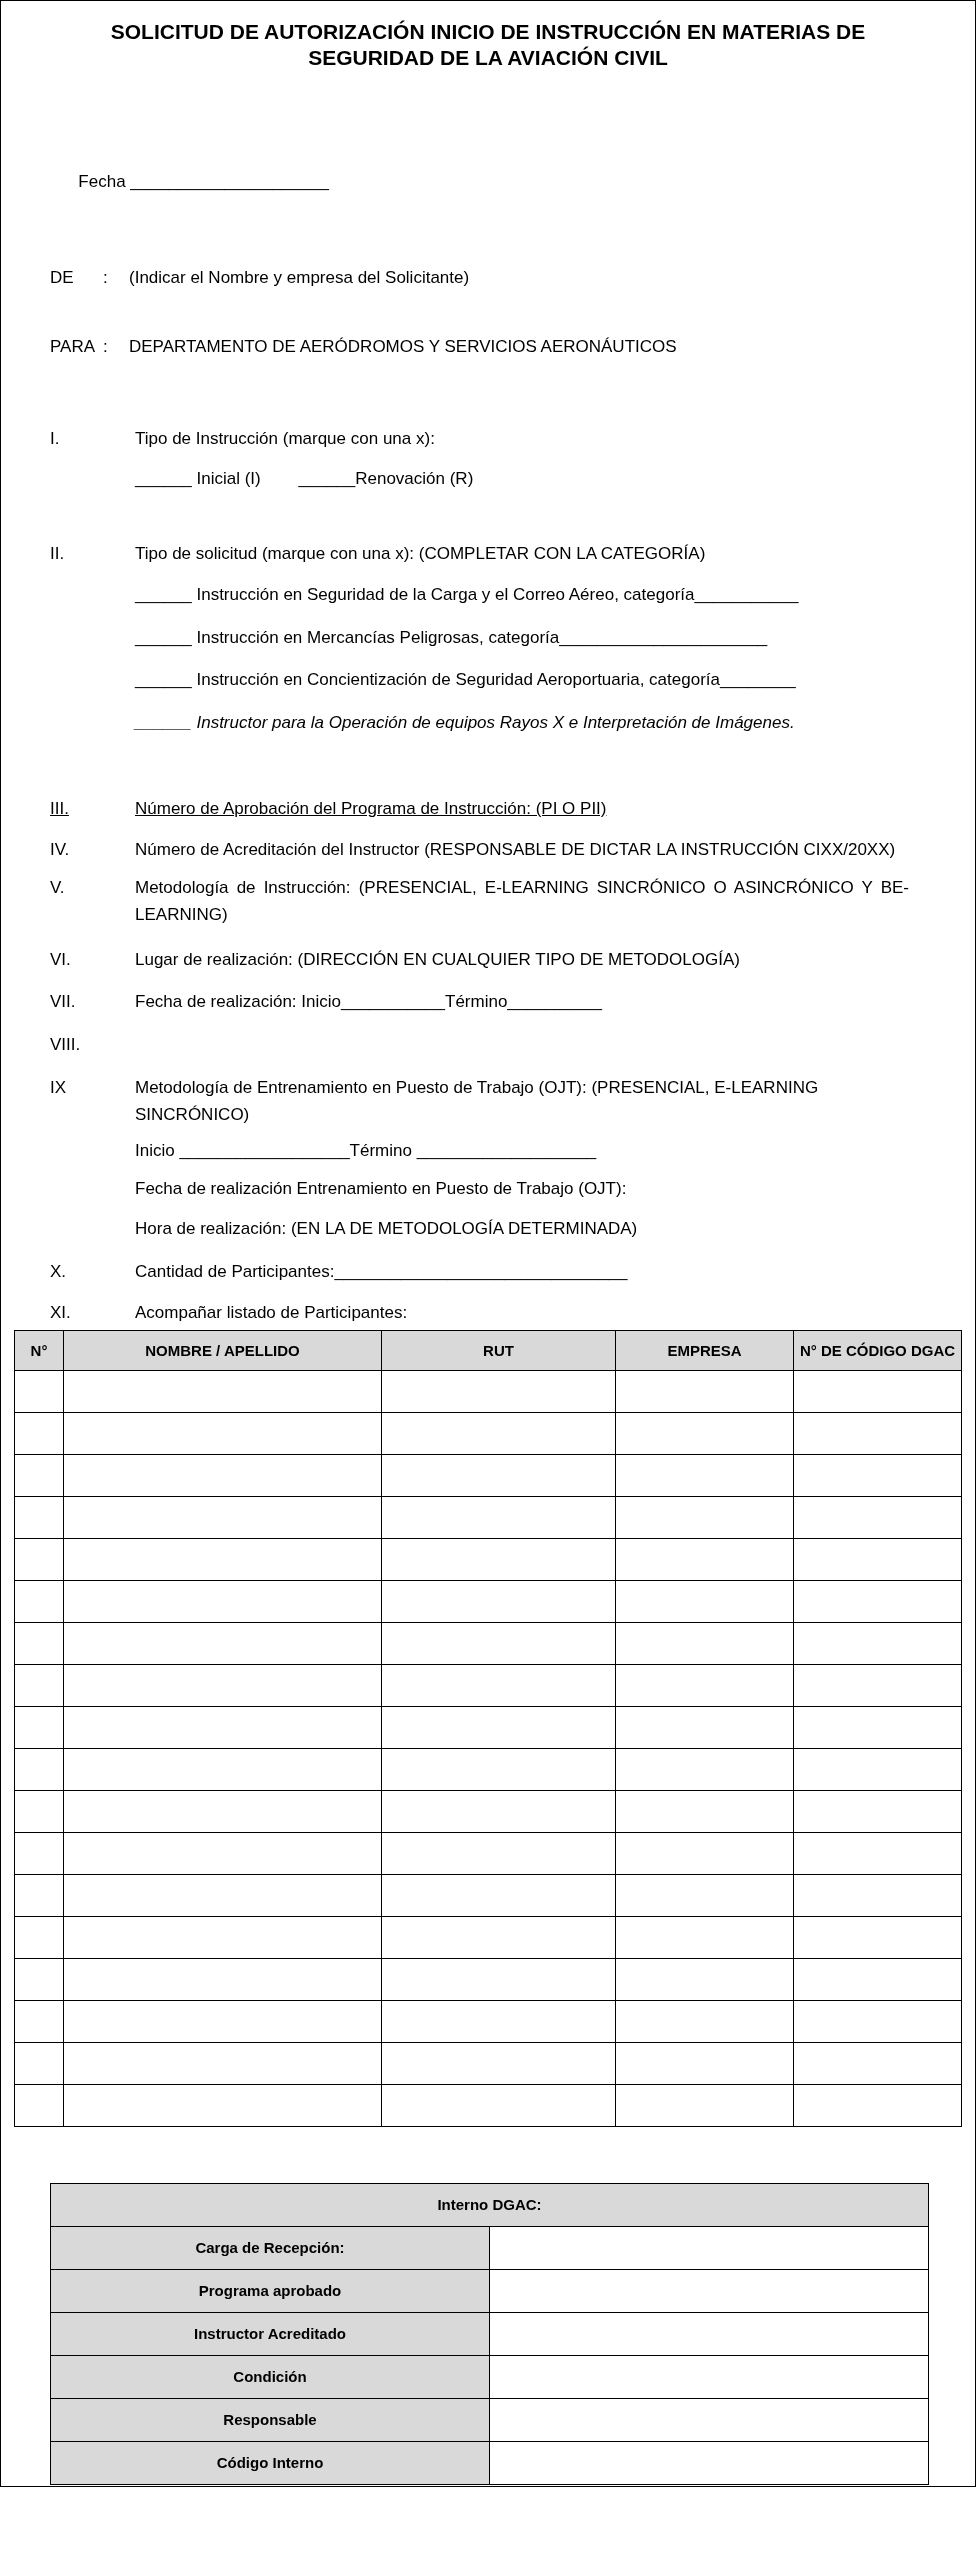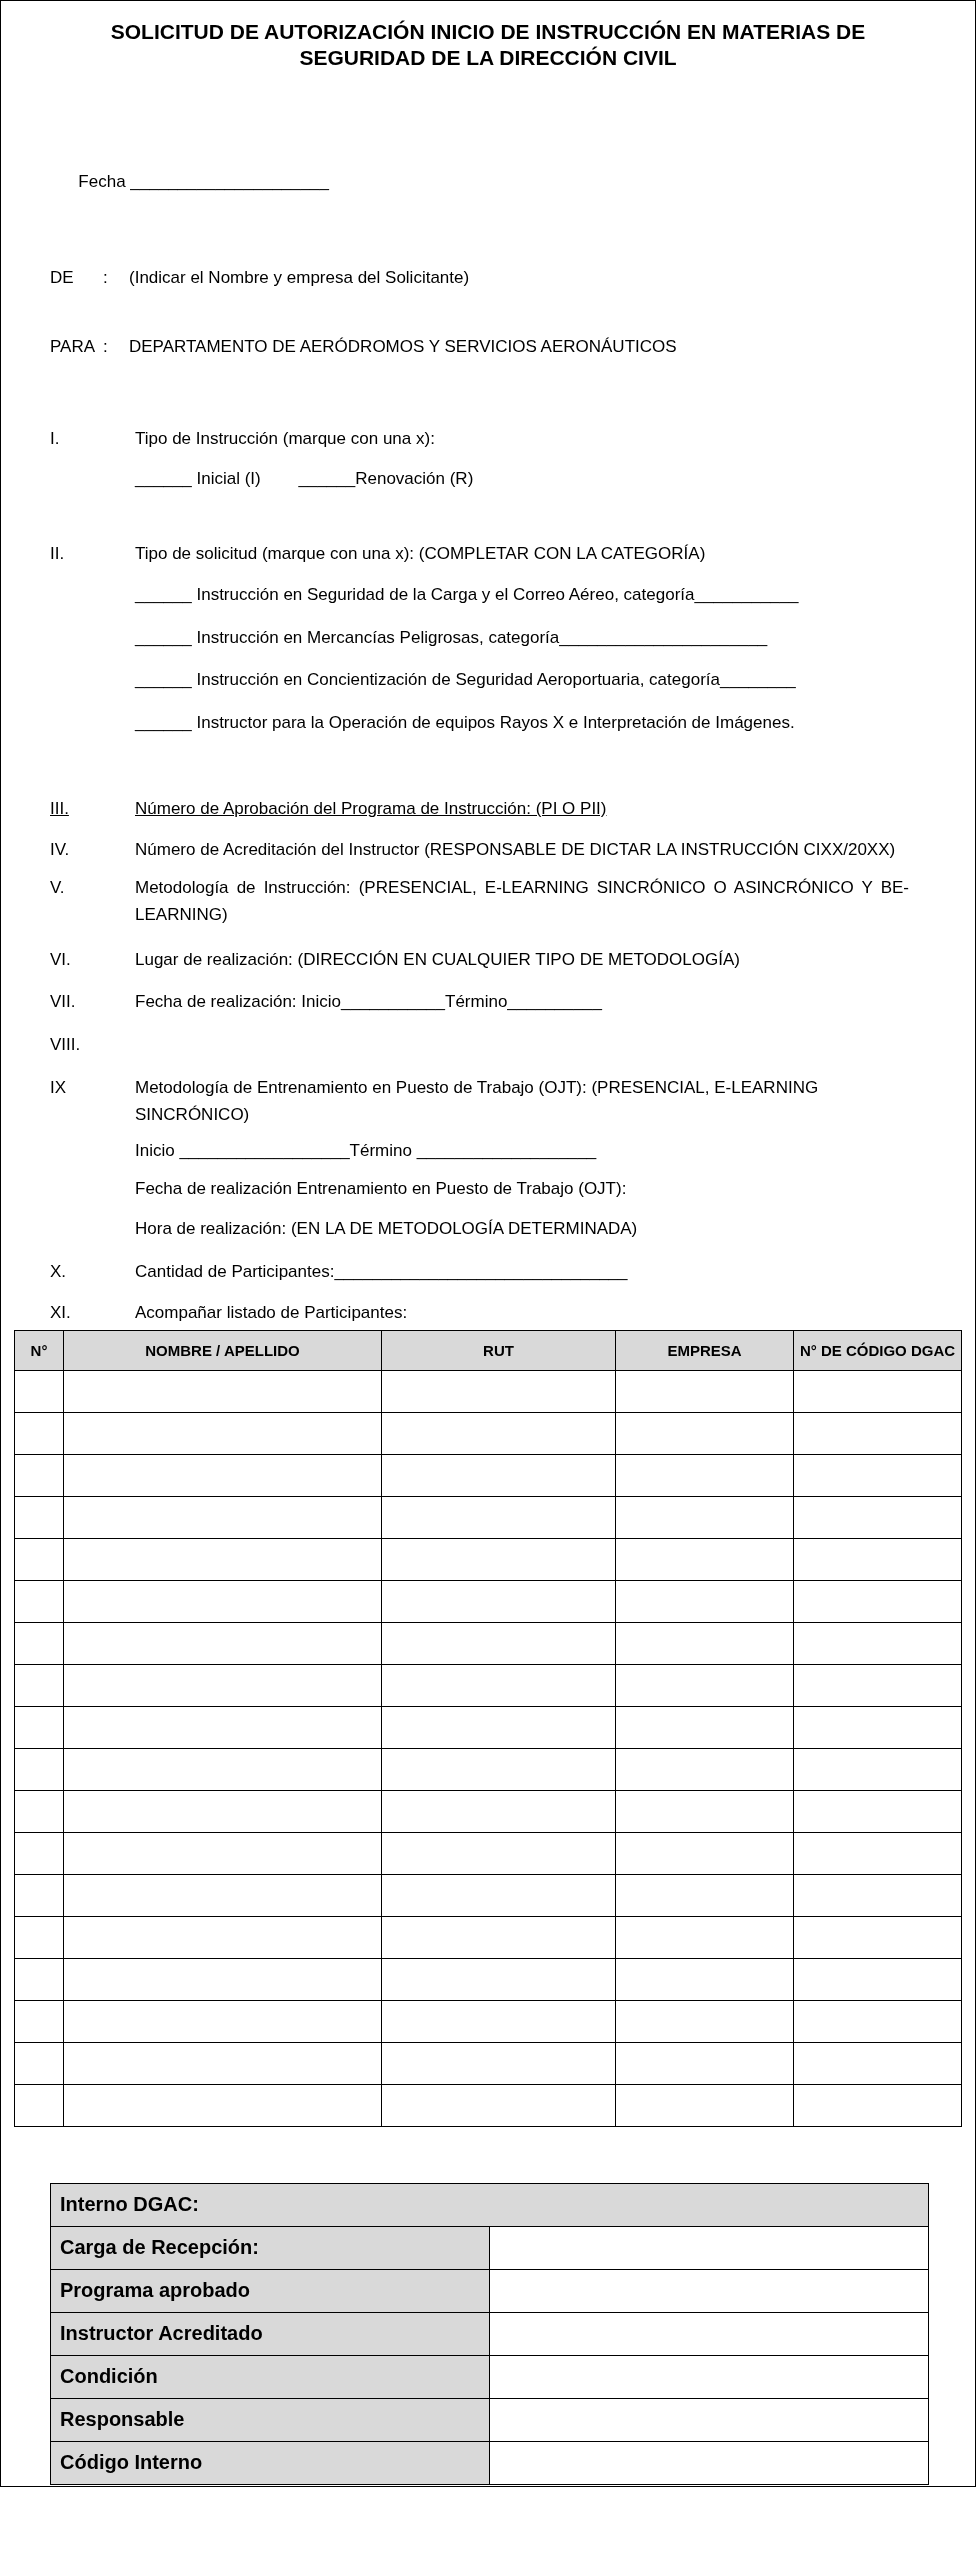--- a/index.html
+++ b/index.html
@@ -37,21 +37,21 @@
   .item-row { display: flex; }
   .item-num { flex: 0 0 85px; }
   .item-text { flex: 1; max-width: 774px; white-space: pre-wrap; }
   .item-text.justify { text-align: justify; }
   .subline { margin-left: 85px; max-width: 774px; white-space: pre-wrap; }
 
   .mt-sec { margin-top: 65px; }      
   .item-i .subline { margin-top: 13px; }
   .item-ii { margin-top: 48px; }
   .item-ii .subline { margin-top: 14.3px; margin-bottom: 15.6px; }
-  .item-ii .subline:last-child { margin-bottom: 0; }
+  .item-ii .subline:last-child { margin-bottom: 0; font-style: italic; }
   .item-iii { margin-top: 59px; text-decoration: underline; }
   .item-v  { margin-top: 10.4px; }
   .item-vi { margin-top: 18px; }
   .item-vii, .item-viii, .item-ix, .item-x { margin-top: 15.6px; }
   .item-ix .subline.s1 { margin-top: 11.7px; }
   .item-ix .subline.s2 { margin-top: 9px; }
   .item-ix .subline.s3 { margin-top: 13px; }
 
   table { border-collapse: collapse; table-layout: fixed; }
   .participants {
@@ -65,34 +65,34 @@
     font-size: 15px;
     line-height: 17.6px;
     padding: 2.6px 3.9px;
     height: 40px;
     text-align: center;
     vertical-align: middle;
   }
   .participants td { height: 42px; padding: 0 5.2px; font-size: 15px; }
 
   .interno-wrap { margin-top: 56px; }
-  .interno { width: 879px; font-size: 20px; line-height: 19.5px; }
+  .interno { width: 879px; font-size: 15px; line-height: 19.5px; text-align: center; }
   .interno td { border: 1.3px solid #000; height: 43px; padding: 0 9px; vertical-align: middle; }
   .interno .interno-header { background: #d9d9d9; font-weight: bold; }
   .interno .interno-label { background: #d9d9d9; font-weight: bold; width: 435px; }
   .interno .interno-value { background: #fff; }
 </style>
 </head>
 <body>
 
 <div class="page">
 
   <h1 class="doc-title">
     <span class="title-line">SOLICITUD DE AUTORIZACIÓN INICIO DE INSTRUCCIÓN EN MATERIAS DE</span>
-    <span class="title-line">SEGURIDAD DE LA DIRECCIÓN CIVIL</span>
+    <span class="title-line">SEGURIDAD DE LA AVIACIÓN CIVIL</span>
   </h1>
 
   <div class="content">
 
     <div class="fecha-row">
       <span>Fecha </span><span>_____________________</span>
     </div>
 
     <div class="addr-row">
       <span class="addr-label">DE</span>

